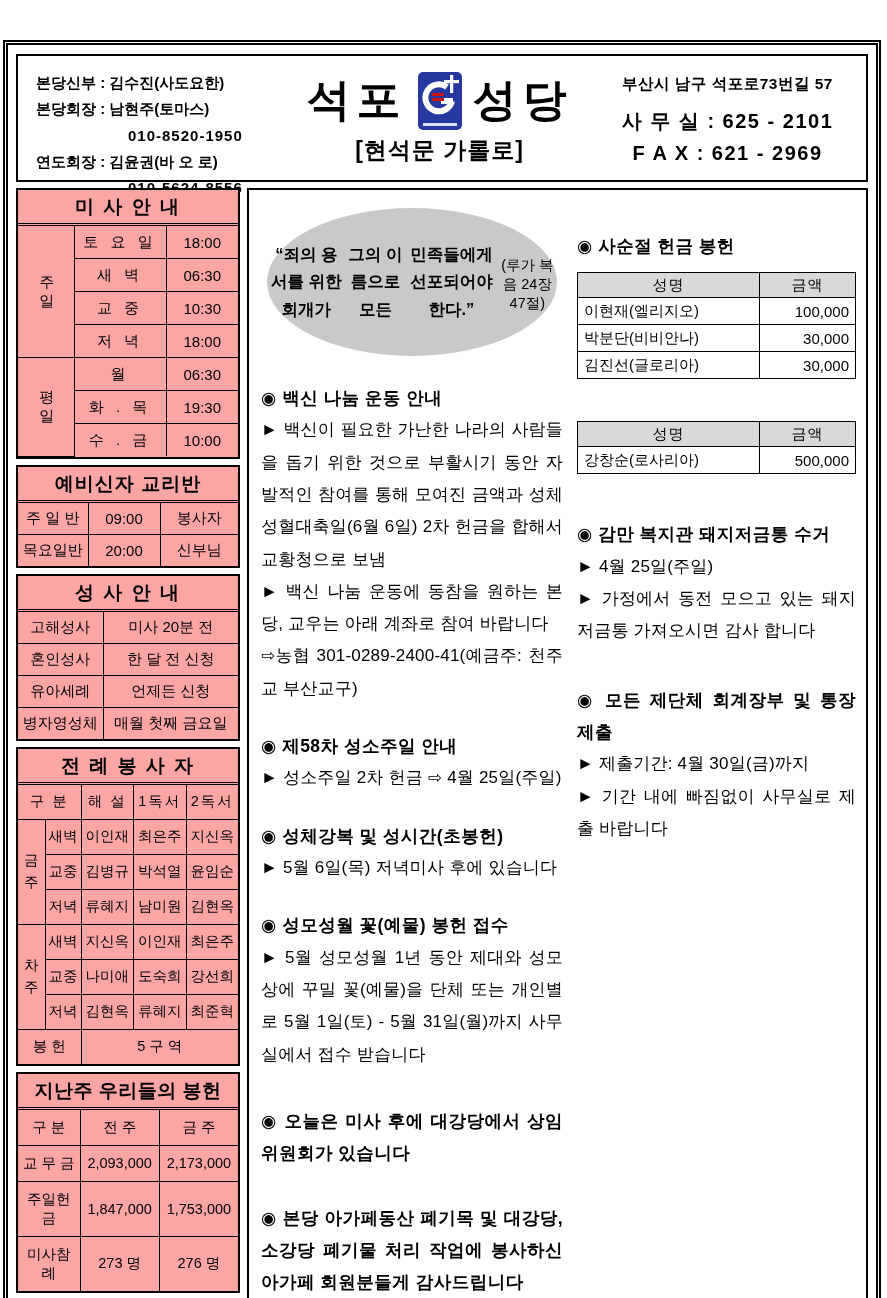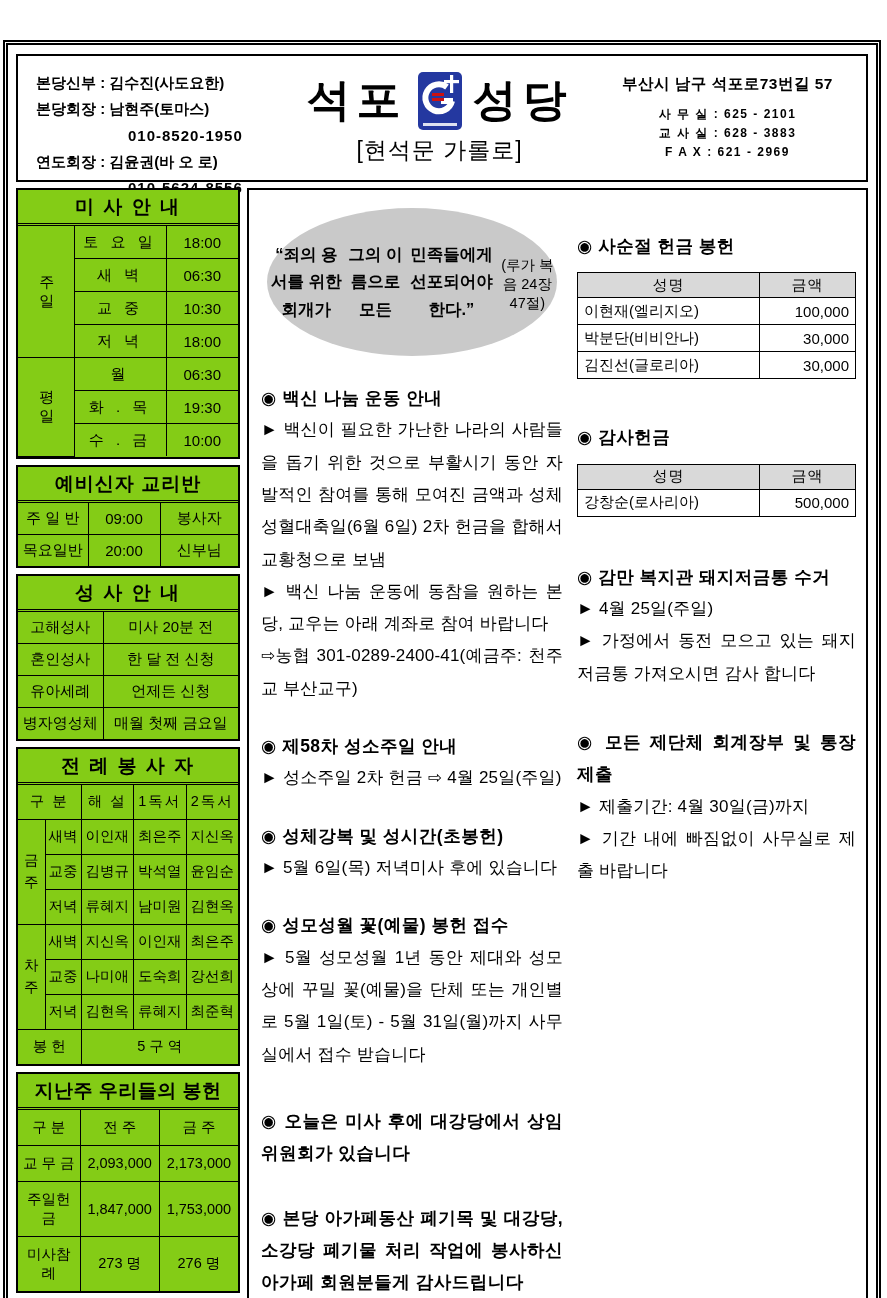--- a/index.html
+++ b/index.html
@@ -23,33 +23,33 @@
     display: flex; align-items: stretch;
     padding: 10px 6px;
     height: 128px;
     flex: 0 0 auto;
   }
   .mast-left { width: 260px; padding: 4px 0 0 12px; font-size: 15px; line-height: 1.75; font-weight: 600; }
   .mast-left .indent { padding-left: 92px; letter-spacing: 1px; }
   .mast-center { flex: 1; display: flex; flex-direction: column; align-items: center; justify-content: center; }
   .title-row { display: flex; align-items: flex-start; gap: 10px; }
   .title-txt { font-size: 44px; font-weight: bold; letter-spacing: 6px; }
-  .subtitle { font-size: 23px; font-weight: normal; margin-top: 4px; letter-spacing: 1px; }
+  .subtitle { font-size: 23px; font-weight: bold; margin-top: 4px; letter-spacing: 1px; }
   .mast-right { width: 265px; text-align: center; padding-top: 8px; }
   .mast-right .addr { font-size: 15.5px; font-weight: 600; margin-bottom: 10px; letter-spacing: 0.5px; }
-  .mast-right .tel { font-size: 12px; font-weight: 600; line-height: 1.6; letter-spacing: 1.5px; }
+  .mast-right .tel { font-size: 20px; font-weight: 600; line-height: 1.6; letter-spacing: 1.5px; }
   .logo { width: 46px; height: 60px; }
   
   .bulletin-body { display: flex; flex: 1 1 auto; margin-top: 6px; gap: 7px; }
   .sidebar { width: 224px; flex: 0 0 auto; display: flex; flex-direction: column; }
   .mainbox { flex: 1 1 auto; border: 2px solid #000; padding: 14px 10px 10px 12px; display: flex; gap: 14px; }
   .col-center { width: 302px; flex: 0 0 auto; }
   .col-right { flex: 1 1 auto; }
   
-  .sbox { border: 2px solid #000; margin-bottom: 6px; background: #84cc16; }
+  .sbox { border: 2px solid #000; margin-bottom: 6px; background: #fca5a5; }
   .sbox:last-child { margin-bottom: 0; }
   .sbox-title {
     text-align: center; font-weight: bold; font-size: 19px;
     padding: 4px 0 3px; border-bottom: 3px double #000; letter-spacing: 2px;
   }
   .sbox table { width: 100%; border-collapse: collapse; font-size: 15px; }
   .sbox td, .sbox th { border: 1px solid #000; text-align: center; padding: 6px 2px; font-weight: normal; }
   .sbox table tr > :first-child { border-left: none; }
   .sbox table tr > :last-child { border-right: none; }
   .sbox table tr:last-child > * { border-bottom: none; }
@@ -107,21 +107,20 @@
           <rect x="15" y="27" width="12" height="3" fill="#cc1111"></rect>
           <rect x="6" y="52" width="34" height="3" fill="#ffffff" opacity="0.85"></rect>
         </svg>
         <span class="title-txt">성당</span>
       </div>
       <div class="subtitle">[현석문 가롤로]</div>
     </div>
     <div class="mast-right">
       <div class="addr">부산시 남구 석포로73번길 57</div>
       <div class="tel">사 무 실 :  625 - 2101</div>
-      <div class="tel">교 사 실 :  628 - 3883</div>
       <div class="tel">F A X :  621 - 2969</div>
     </div>
   </div>
 
   <div class="bulletin-body">
 
     <div class="sidebar">
 
       <div class="sbox">
         <div class="sbox-title">미 사 안 내</div>
@@ -359,21 +358,20 @@
             </tr>
             <tr>
               <td class="name">김진선(글로리아)</td>
               <td class="amt">30,000</td>
             </tr>
           </tbody>
             </table>
         </div>
 
         <div class="section" style="margin-top:42px">
-          <div class="sec-head">◉ 감사헌금</div>
           <table class="amount-table">
             <tbody>
                 <tr>
               <th>성명</th>
               <th style="width:96px">금액</th>
             </tr>
             <tr>
               <td class="name">강창순(로사리아)</td>
               <td class="amt">500,000</td>
             </tr>

